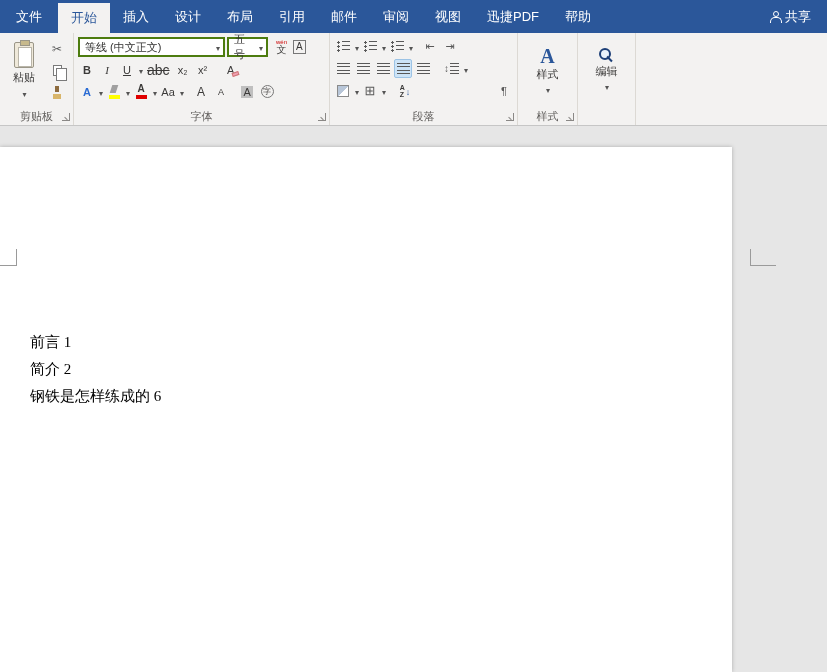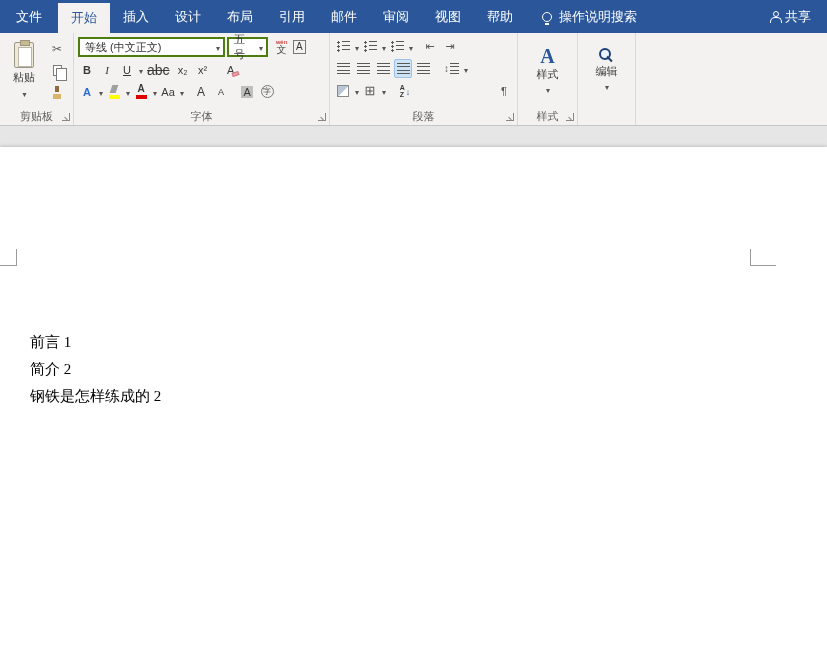--- a/index.html
+++ b/index.html
@@ -85,21 +85,21 @@
 
   
   .big-btn { width:48px; height:66px; display:flex; flex-direction:column; align-items:center; justify-content:center; gap:1px; }
   .styles-a { font-size:20px; font-weight:bold; color:#2b579a; line-height:20px; font-family:"Liberation Serif",serif; }
   .mag-ic { position:relative; width:15px; height:15px; display:inline-block; }
   .mag-ic::before { content:""; position:absolute; top:0; left:0; width:8px; height:8px; border:2px solid #1d3f77; border-radius:50%; background:#eaf2fb; }
   .mag-ic::after { content:""; position:absolute; width:7px; height:2px; background:#1d3f77; transform:rotate(45deg); left:7px; top:10px; }
 
   
   .doc-area { flex:1; position:relative; background:#e6e6e6; }
-  .page { position:absolute; top:21px; left:0; width:827px; bottom:0; background:#fff; box-shadow:0 0 4px rgba(0,0,0,.25); }
+  .page { position:absolute; top:21px; left:0; width:732px; bottom:0; background:#fff; box-shadow:0 0 4px rgba(0,0,0,.25); }
   .crop { position:absolute; width:17px; height:17px; }
   .crop.left { left:0; top:102px; border-right:1px solid #9a9a9a; border-bottom:1px solid #9a9a9a; }
   .crop.right { left:750px; width:26px; top:102px; border-left:1px solid #9a9a9a; border-bottom:1px solid #9a9a9a; }
   .page p { font-family:"Liberation Serif",serif; font-size:15px; line-height:27px; color:#000; margin-left:30px; }
   .page p.first { margin-top:182px; }
 </style>
 </head>
 <body>
 
 <div class="app">
@@ -107,25 +107,22 @@
   <header class="tabbar">
     <div class="tab file">文件</div>
     <div class="tab active">开始</div>
     <div class="tab">插入</div>
     <div class="tab">设计</div>
     <div class="tab">布局</div>
     <div class="tab">引用</div>
     <div class="tab">邮件</div>
     <div class="tab">审阅</div>
     <div class="tab">视图</div>
+    <div class="tab">迅捷PDF</div>
     <div class="tab">帮助</div>
-    <div class="tellme">
-      <span class="bulb"></span>
-      <span>操作说明搜索</span>
-    </div>
     <div class="share">
       <span class="person"></span>
       <span>共享</span>
     </div>
   </header>
 
   <div class="ribbon">
 
     <section class="group" style="width:74px">
       <div class="group-body clip-body">
@@ -306,17 +303,17 @@
 
     <section class="group" style="flex:1;border-right:none"></section>
   </div>
 
   <div class="doc-area">
     <div class="page">
       <span class="crop left"></span>
       <span class="crop right"></span>
       <p class="first">前言 1</p>
       <p>简介 2</p>
-      <p>钢铁是怎样练成的 2</p>
+      <p>钢铁是怎样练成的 6</p>
     </div>
   </div>
 
 </div>
 
 </body></html>

